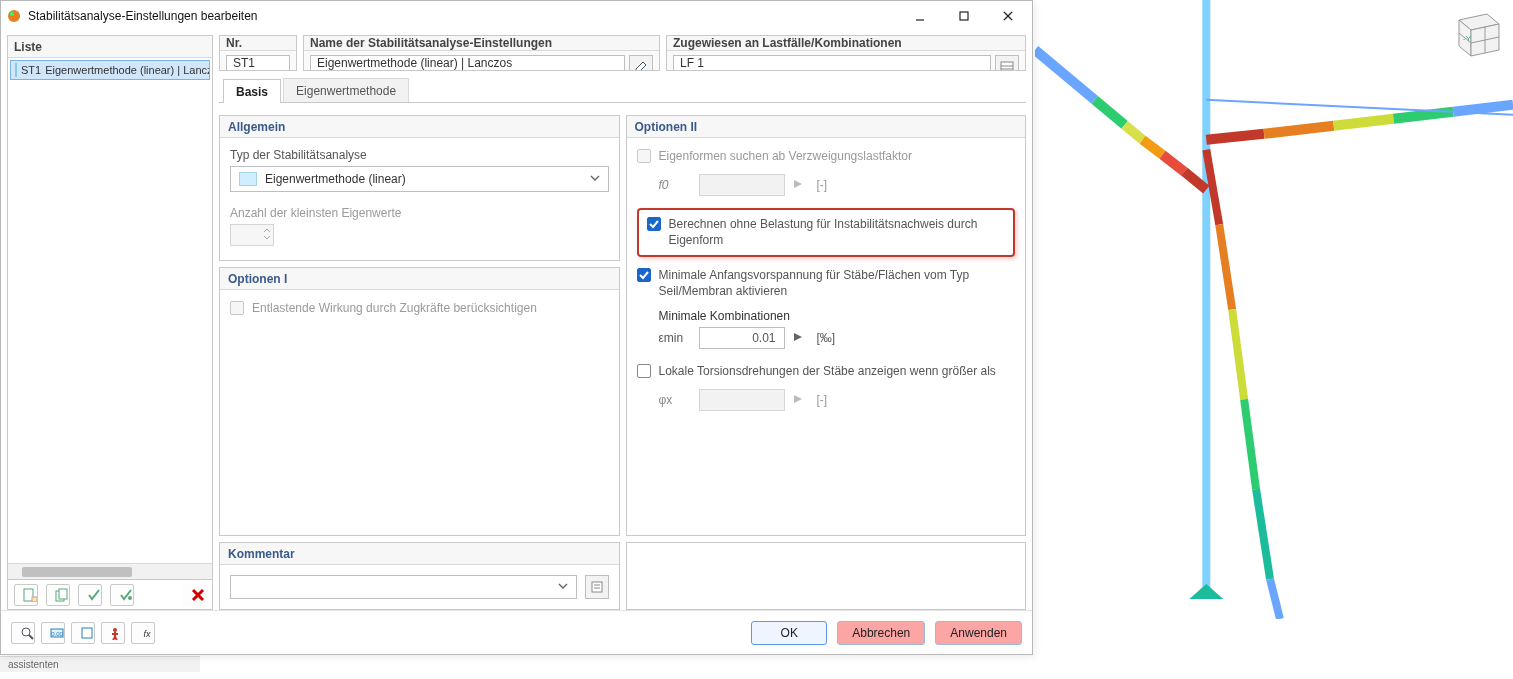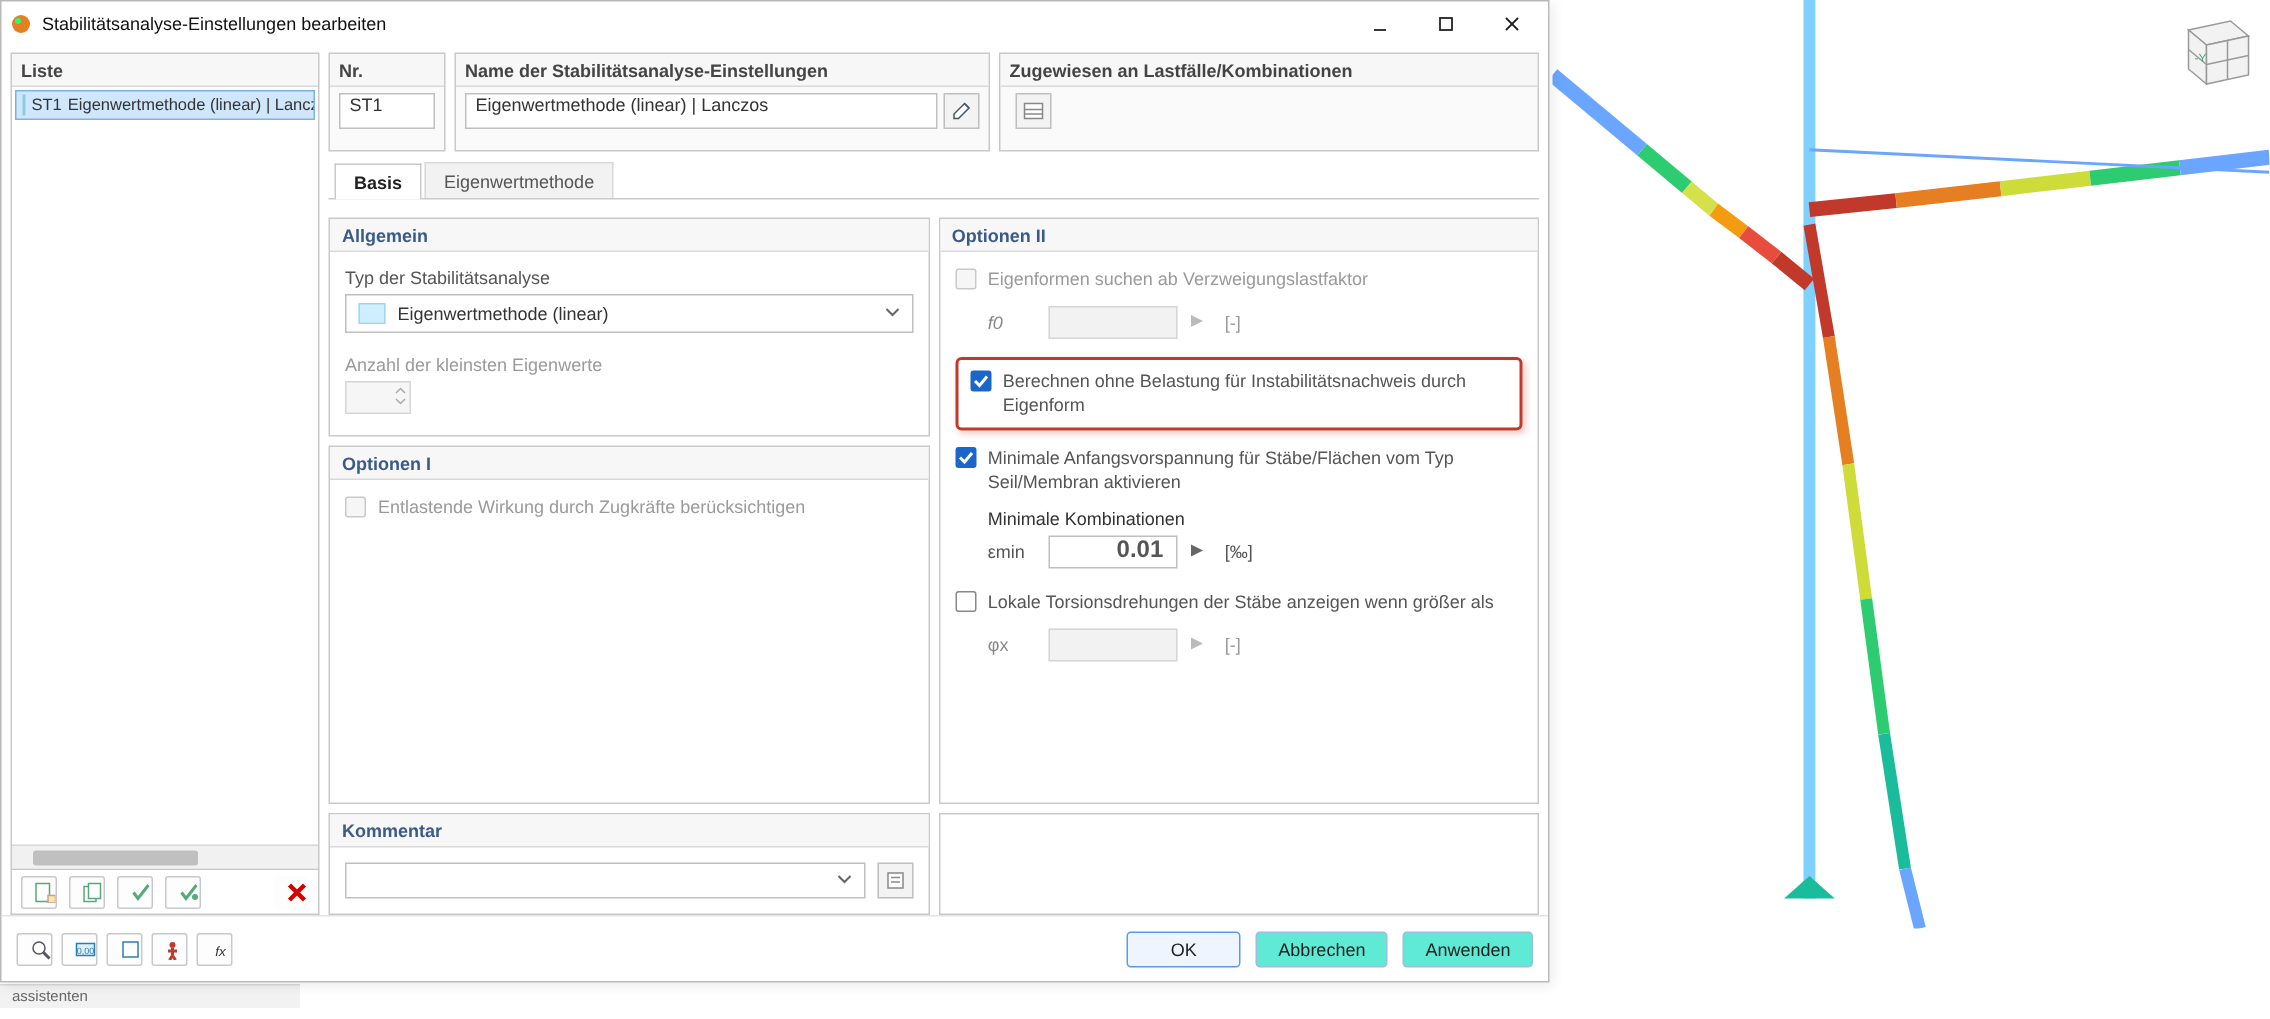--- a/index.html
+++ b/index.html
@@ -39,21 +39,21 @@
   .list-scroll { height: 16px; background: #f1f1f1; border-top: 1px solid #d9d9d9; display:flex; align-items: center; }
   .list-scroll .thumb { height:10px; width:110px; background:#c0c0c0; border-radius:2px; margin:0 14px; }
   .list-toolbar { height: 30px; border: 1px solid #c9c9c9; border-top: none; display: flex; align-items: center; padding: 0 6px; gap: 8px; background:#fff; }
   .tbtn { width: 24px; height: 22px; border: 1px solid #c9c9c9; background: #fdfdfd; display: inline-flex; align-items: center; justify-content: flex-end; border-radius: 2px; }
   .tbtn svg { width: 14px; height: 14px; }
   .tbtn.del { margin-left: auto; border: none; }
   .tbtn.del svg { width: 16px; height: 16px; }
 
   .right-col { flex: 1; display: flex; flex-direction: column; gap: 6px; min-height: 0; }
 
-  .top-strip { display: flex; gap: 6px; height: 66px; }
+  .top-strip { display: flex; gap: 6px; height: 36px; }
   .nr-panel { width: 78px; }
   .name-panel { flex: 1; }
   .assign-panel { width: 360px; }
   .strip-input { display: flex; align-items: center; padding: 4px 6px; }
   .txt-input { height: 24px; border: 1px solid #bfbfbf; background: #fff; padding: 0 6px; font-size: 12px; color: #333; flex:1; }
   .icon-btn { width: 24px; height: 24px; border: 1px solid #bfbfbf; background: #f3f3f3; margin-left: 4px; display: inline-flex; align-items:center; justify-content:center; }
   .icon-btn svg { width: 14px; height: 14px; }
 
   .tab-row { height: 26px; display: flex; align-items: flex-end; gap: 2px; border-bottom: 1px solid #c9c9c9; padding: 0 4px; }
   .tab { height: 24px; padding: 0 12px; display: flex; align-items: center; font-size: 12px; color: #555; border: 1px solid transparent; border-bottom: none; background: #f2f2f2; border-color:#d9d9d9; }
@@ -64,21 +64,21 @@
   .group { border: 1px solid #c9c9c9; background: #fff; }
   .group-head { height: 22px; background: #f7f7f7; border-bottom: 1px solid #d9d9d9; display: flex; align-items: center; padding: 0 8px; font-weight: 700; color: #3a5a8a; font-size: 12px; }
   .group-body { padding: 10px 10px 14px 10px; font-size: 12px; color: #555; }
   .label { color: #555; margin-bottom: 4px; }
   .select { width: 100%; height: 26px; border: 1px solid #bfbfbf; background: #fff; display: flex; align-items: center; padding: 0 8px; justify-content: space-between; color: #333; }
   .select .sw { width: 18px; height: 14px; background: #cfeeff; border: 1px solid #a4d5ea; margin-right: 8px; }
   .select .caret svg { width: 10px; height: 10px; }
   .disabled { color: #9a9a9a; }
   .spin-small { width: 44px; height: 22px; border: 1px solid #d6d6d6; background: #f6f6f6; display: inline-flex; align-items:center; justify-content:flex-end; padding-right:2px; }
   .spin-small .arrows svg { width:8px; height:12px; }
-  .spin { width: 86px; height: 22px; border: 1px solid #bfbfbf; background: #fff; display: inline-flex; align-items:flex-start; justify-content:flex-end; padding: 0 4px; gap:4px; font-size:16px;font-weight:bold; }
+  .spin { width: 86px; height: 22px; border: 1px solid #bfbfbf; background: #fff; display: inline-flex; align-items:center; justify-content:flex-end; padding: 0 4px; gap:4px; font-size:12px; }
   .spin.disabled { background:#f2f2f2; border-color:#d6d6d6; }
   .unit { margin-left: 6px; color: #999; }
 
   .chk-row { display: flex; gap: 8px; align-items: flex-start; margin-bottom: 10px; }
   .chk-row .box { width: 14px; height: 14px; border: 1px solid #888; background: #fff; flex-shrink: 0; display:inline-flex; align-items:center; justify-content:center; margin-top: 1px; border-radius:2px; }
   .chk-row.checked .box { background: #1b66c9; border-color:#1b66c9; }
   .chk-row.checked .box svg { stroke:#fff; width:10px; height:10px; }
   .chk-row.disabled .box { border-color:#c9c9c9; background:#f6f6f6; }
   .chk-row.disabled { color:#9a9a9a; }
   .chk-row .txt { line-height: 1.35; }
@@ -92,21 +92,21 @@
   #allgemein-group { grid-column: 1; grid-row: 1; }
   #optionen2-group { grid-column: 2; grid-row: 1 / span 2; }
   #optionen1-group { grid-column: 1; grid-row: 2; }
   #kommentar-group { grid-column: 1; grid-row: 3; }
   #spacer-group { grid-column: 2; grid-row: 3; border:1px solid #c9c9c9; background:#fff; }
 
   .kommentar-row { display:flex; align-items:center; gap:4px; padding: 10px; }
 
   .button-row { height: 44px; border-top: 1px solid #e3e3e3; display: flex; align-items: center; padding: 0 10px; gap: 10px; }
   .button-row .left-icons { display:flex; gap:6px; }
-  .btn { height: 24px; min-width: 76px; padding: 0 14px; border: 1px solid #9cbce0; background: #5eead4; border-radius: 3px; font-size: 12px; color:#222; display:inline-flex; align-items:center; justify-content:center; }
+  .btn { height: 24px; min-width: 76px; padding: 0 14px; border: 1px solid #9cbce0; background: #fca5a5; border-radius: 3px; font-size: 12px; color:#222; display:inline-flex; align-items:center; justify-content:center; }
   .btn.primary { background: #eef5ff; border-color:#5a9be3; }
   .button-row .spacer { flex:1; }
 
   .assistent-strip { position:absolute; left:0; top:656px; font-size:10px; color:#666; padding:2px 8px; background:#f2f2f2; border-top:1px solid #d9d9d9; width:200px; }
 </style>
 </head>
 <body>
 
 <div class="model-bg">
   <svg viewBox="0 0 480 620" preserveAspectRatio="none">
@@ -248,20 +248,21 @@
               <svg viewBox="0 0 14 14">
                   <path d="M2 12 L2 9 L9 2 L12 5 L5 12 Z" fill="#fff" stroke="#456"></path>
                   <path d="M9 2 L12 5" stroke="#456"></path>
                 </svg>
             </span>
           </div>
         </div>
         <div class="panel assign-panel">
           <div class="panel-head">Zugewiesen an Lastfälle/Kombinationen</div>
           <div class="strip-input">
+            <div class="txt-input">LF 1</div>
             <span class="icon-btn" title="Auswählen">
               <svg viewBox="0 0 14 14">
                   <rect x="1" y="2" width="12" height="10" fill="#fff" stroke="#888"></rect>
                   <line x1="1" y1="6" x2="13" y2="6" stroke="#888"></line>
                   <line x1="1" y1="9" x2="13" y2="9" stroke="#888"></line>
                 </svg>
             </span>
           </div>
         </div>
       </div>

